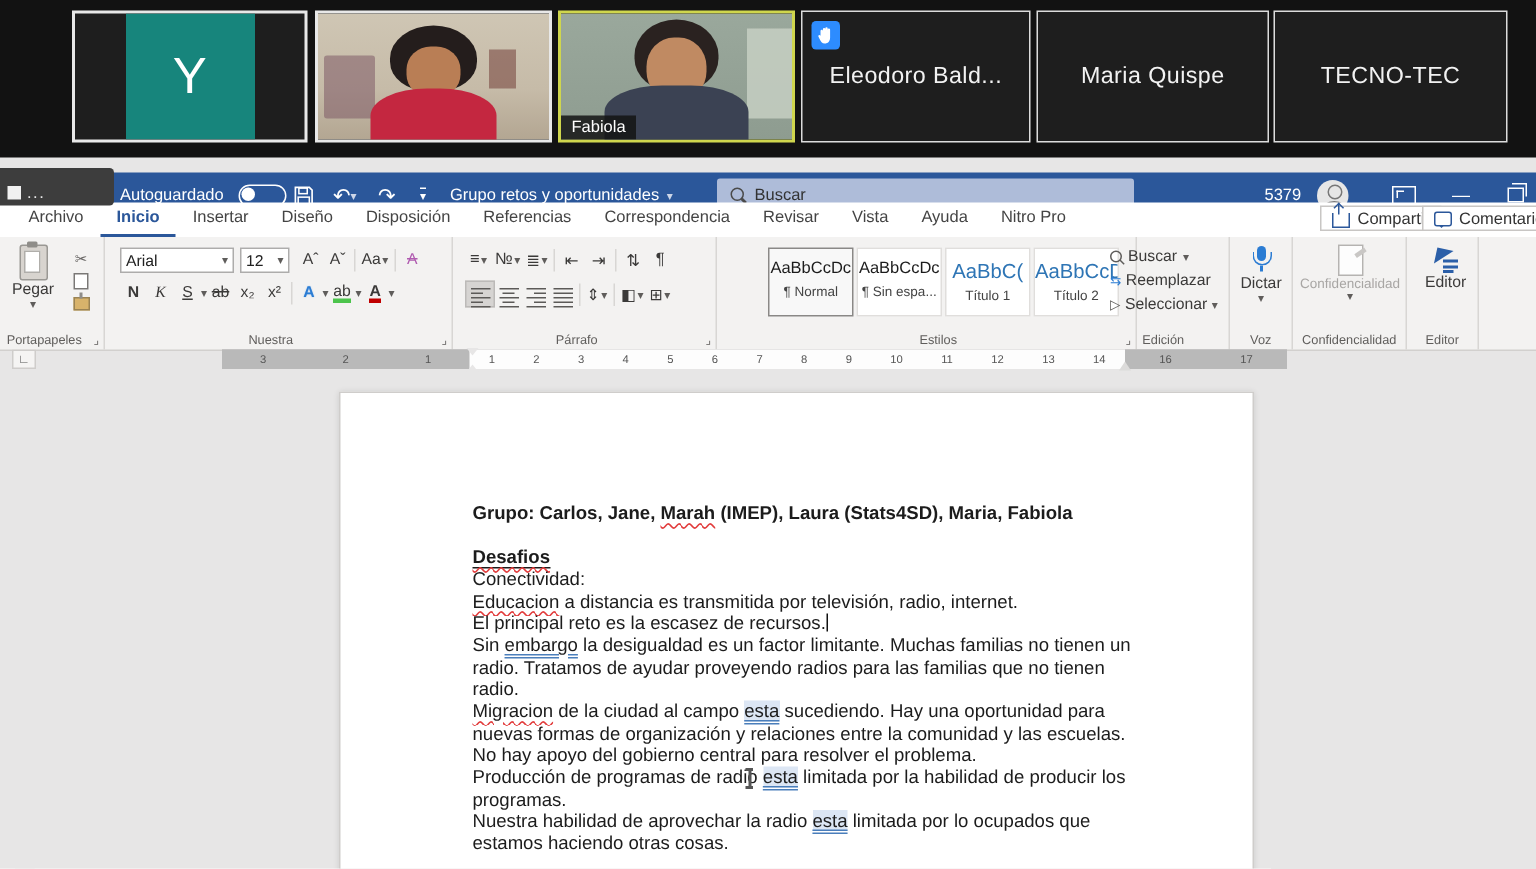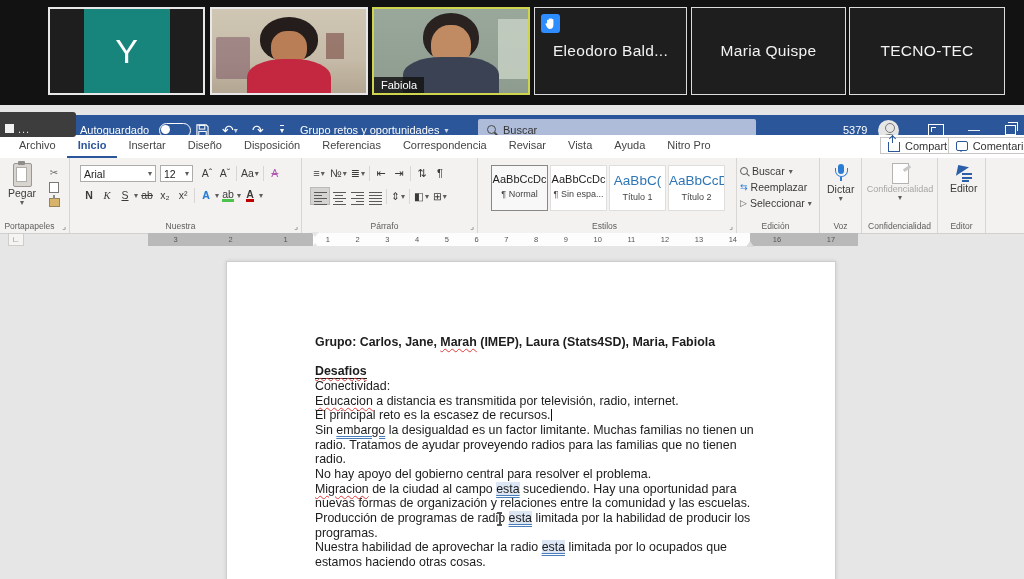--- a/index.html
+++ b/index.html
@@ -416,21 +416,21 @@
         </span>
       <span class="fbtn">
           <span>⊞</span>
           <span class="dd">▾</span>
         </span>
     </div>
     <div class="grplabel">Párrafo</div>
     <div class="launch">⌟</div>
   </div>
 
-  <div class="grp" style="left:483px;width:254px;">
+  <div class="grp" style="left:504px;width:254px;">
     <div id="stylecards">
         <div class="stylecard sel" style="left: 8px;">
           <div class="samp" style="color: rgb(28, 28, 28);">AaBbCcDc</div>
           <div class="slab">¶ Normal</div>
         </div>
         <div class="stylecard" style="left: 67px;">
           <div class="samp" style="color: rgb(28, 28, 28);">AaBbCcDc</div>
           <div class="slab">¶ Sin espa...</div>
         </div>
         <div class="stylecard" style="left: 126px;">
@@ -555,22 +555,22 @@
 <div class="canvas">
   <div class="page">
     <div id="docbody">
         <div class="docline"><span class="b">Grupo: Carlos, Jane, </span><span class="b sqr">Marah</span><span class="b"> (IMEP), Laura (Stats4SD), Maria, Fabiola</span></div>
         <div class="docline">&nbsp;</div>
         <div class="docline"><span class="b u sqr">Desafios</span></div>
         <div class="docline"><span class="">Conectividad:</span></div>
         <div class="docline"><span class="sqr">Educacion</span><span class=""> a distancia es transmitida por televisión, radio, internet.</span></div>
         <div class="docline"><span class="">El principal reto es la escasez de recursos.</span><span class="caret"></span></div>
         <div class="docline"><span class="">Sin </span><span class="sqb">embargo</span><span class=""> la desigualdad es un factor limitante. Muchas familias no tienen un radio. Tratamos de ayudar proveyendo radios para las familias que no tienen radio.</span></div>
+        <div class="docline"><span class="sqr">Migracion</span><span class=""> de la ciudad al campo </span><span class="sqb hlb">esta</span><span class=""> sucediendo. Hay una oportunidad para nuevas formas de organización y relaciones entre la comunidad y las escuelas.</span></div>
         <div class="docline"><span class="">No hay apoyo del gobierno central para resolver el problema.</span></div>
-        <div class="docline"><span class="sqr">Migracion</span><span class=""> de la ciudad al campo </span><span class="sqb hlb">esta</span><span class=""> sucediendo. Hay una oportunidad para nuevas formas de organización y relaciones entre la comunidad y las escuelas.</span></div>
         <div class="docline"><span class="">Producción de programas de radio </span><span class="sqb hlb">esta</span><span class=""> limitada por la habilidad de producir los programas.</span></div>
         <div class="docline"><span class="">Nuestra habilidad de aprovechar la radio </span><span class="sqb hlb">esta</span><span class=""> limitada por lo ocupados que estamos haciendo otras cosas.</span></div>
         <div class="docline">&nbsp;</div>
       </div>
     <div class="ibeam">
         <i></i>
       </div>
   </div>
 </div>
 

